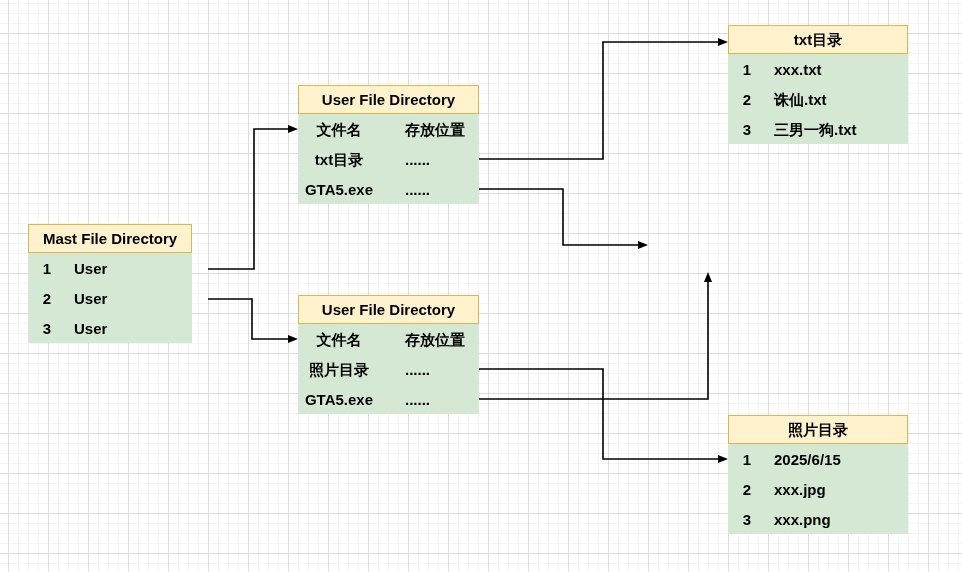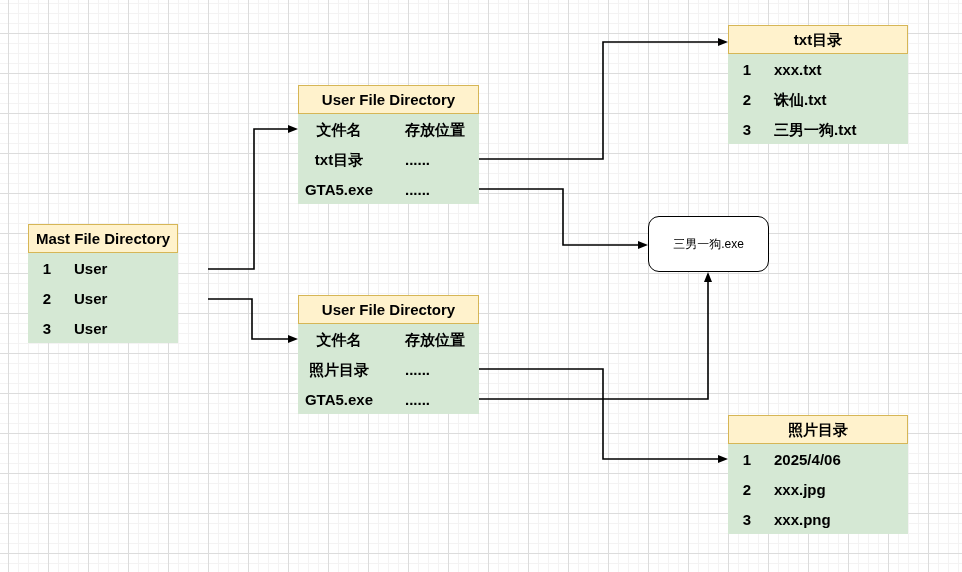--- a/index.html
+++ b/index.html
@@ -75,21 +75,21 @@
       </marker>
     </defs>
     <path d="M208,269 L254,269 L254,129 L288,129" fill="none" stroke="#000000" stroke-width="1.6" marker-end="url(#arrow)"></path>
     <path d="M208,299 L252,299 L252,339 L288,339" fill="none" stroke="#000000" stroke-width="1.6" marker-end="url(#arrow)"></path>
     <path d="M479,159 L603,159 L603,42 L718,42" fill="none" stroke="#000000" stroke-width="1.6" marker-end="url(#arrow)"></path>
     <path d="M479,189 L563,189 L563,245 L638,245" fill="none" stroke="#000000" stroke-width="1.6" marker-end="url(#arrow)"></path>
     <path d="M479,369 L603,369 L603,459 L718,459" fill="none" stroke="#000000" stroke-width="1.6" marker-end="url(#arrow)"></path>
     <path d="M479,399 L708,399 L708,282" fill="none" stroke="#000000" stroke-width="1.6" marker-end="url(#arrow)"></path>
   </svg>
 
-  <div class="table-node" style="left:28px; top:224px; width:150px;">
+  <div class="table-node" style="left:28px; top:224px; width:164px;">
     <div class="node-header">
       <span>Mast File Directory</span>
     </div>
     <div class="node-body">
       <div class="node-row">
         <span class="col-a">1</span>
         <span class="col-b">User</span>
       </div>
       <div class="node-row">
         <span class="col-a">2</span>
@@ -135,23 +135,20 @@
         <span class="col-a">2</span>
         <span class="col-b">诛仙.txt</span>
       </div>
       <div class="node-row">
         <span class="col-a">3</span>
         <span class="col-b">三男一狗.txt</span>
       </div>
     </div>
   </div>
 
-  <div class="rounded-node" style="left:648px; top:216px; width:121px; height:56px;">
-    <span>三男一狗.exe</span>
-  </div>
 
   <div class="table-node ufd" style="left:298px; top:295px; width:181px;">
     <div class="node-header">
       <span>User File Directory</span>
     </div>
     <div class="node-body">
       <div class="node-row">
         <span class="col-a">文件名</span>
         <span class="col-b">存放位置</span>
       </div>
@@ -166,21 +163,21 @@
     </div>
   </div>
 
   <div class="table-node" style="left:728px; top:415px; width:180px;">
     <div class="node-header">
       <span>照片目录</span>
     </div>
     <div class="node-body">
       <div class="node-row">
         <span class="col-a">1</span>
-        <span class="col-b">2025/4/06</span>
+        <span class="col-b">2025/6/15</span>
       </div>
       <div class="node-row">
         <span class="col-a">2</span>
         <span class="col-b">xxx.jpg</span>
       </div>
       <div class="node-row">
         <span class="col-a">3</span>
         <span class="col-b">xxx.png</span>
       </div>
     </div>

